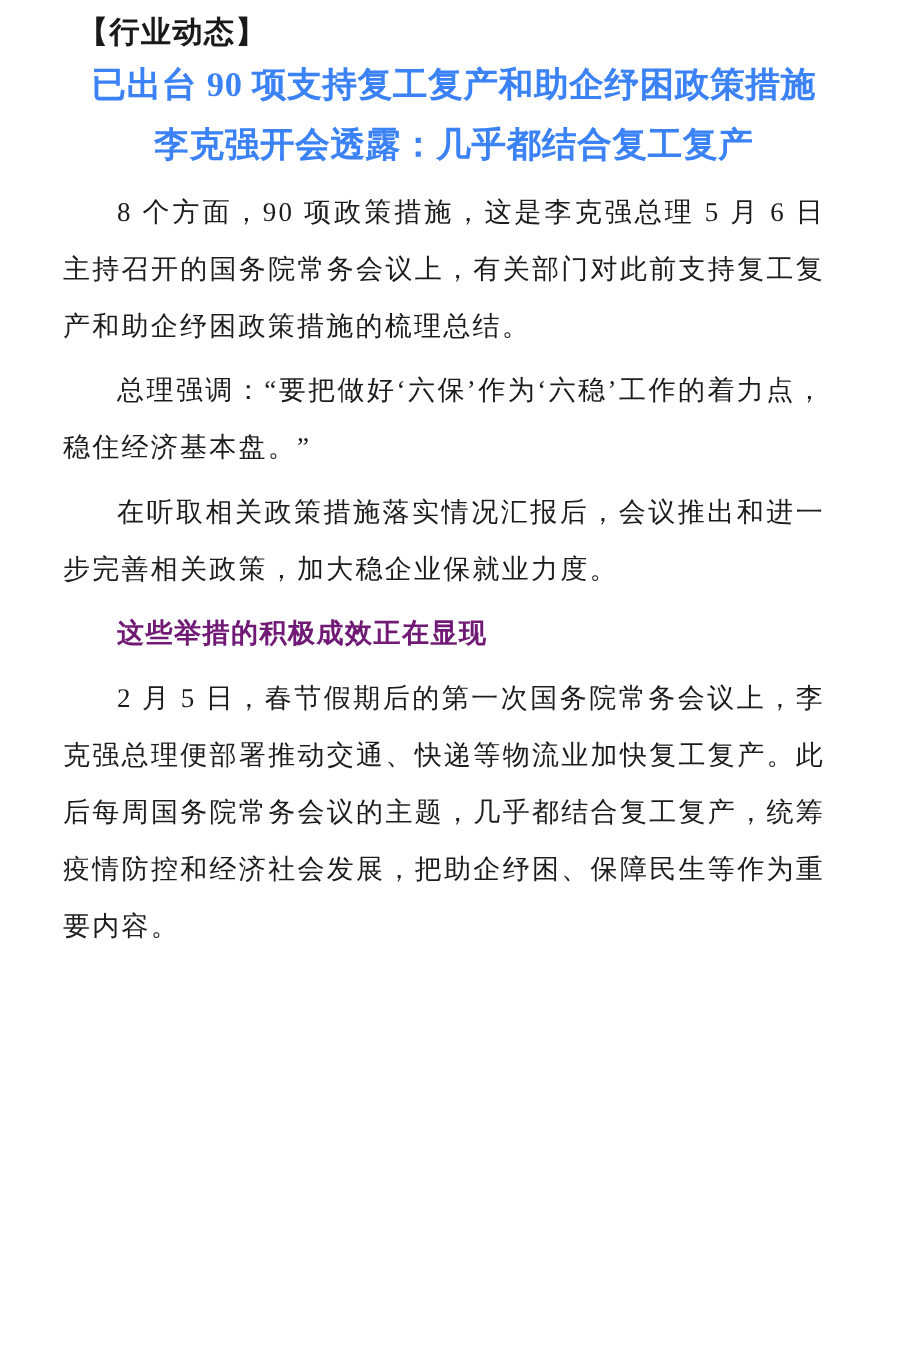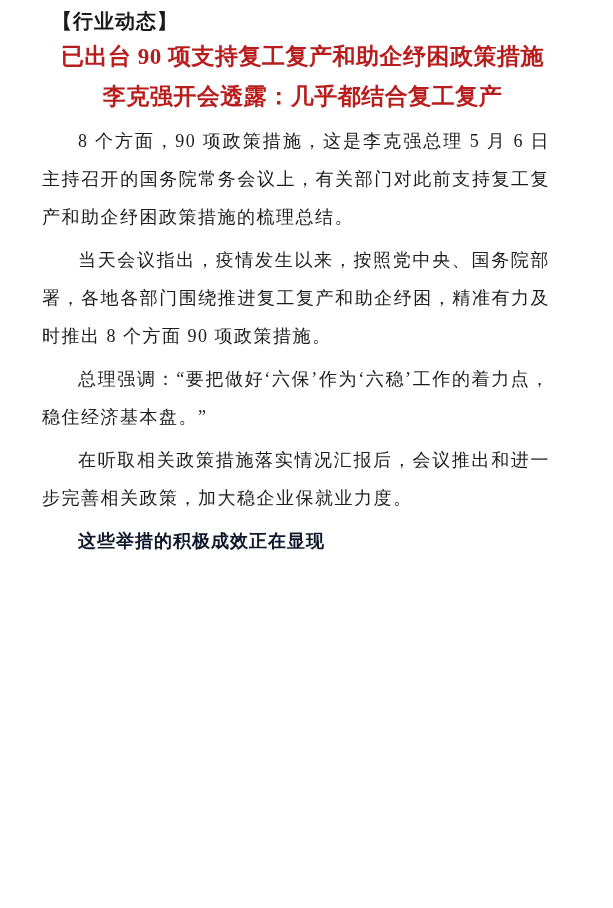--- a/index.html
+++ b/index.html
@@ -32,21 +32,21 @@
     left: 0;
     right: 8px;
     top: 37px;
     margin: 0;
     text-align: center;
     font-family: "Liberation Serif", serif;
     font-size: 23px;
     font-weight: bold;
     line-height: 40px;
     letter-spacing: 0.5px;
-    color: #b91c1c;
+    color: #3b82f6;
   }
   .title-line {
     display: block;
   }
   .article-body {
     position: absolute;
     left: 42px;
     top: 122px;
     width: 508px;
     font-size: 18px;
@@ -57,21 +57,21 @@
     color: #1c1c1c;
   }
   .article-body p {
     margin: 0 0 5px 0;
     text-indent: 2em;
   }
   .article-body p.subheading {
     font-family: "Liberation Sans", sans-serif;
     font-weight: bold;
     letter-spacing: 1px;
-    color: #0f172a;
+    color: #701a75;
   }
   .page-number {
     position: absolute;
     left: 0;
     right: 20px;
     top: 870px;
     text-align: center;
     font-size: 16px;
     letter-spacing: 1px;
     color: #1a1a1a;
@@ -84,21 +84,21 @@
 
   <div class="section-label">【行业动态】</div>
 
   <h1 class="title">
     <span class="title-line">已出台 90 项支持复工复产和助企纾困政策措施</span>
     <span class="title-line">李克强开会透露：几乎都结合复工复产</span>
   </h1>
 
   <div class="article-body">
     <p>8 个方面，90 项政策措施，这是李克强总理 5 月 6 日主持召开的国务院常务会议上，有关部门对此前支持复工复产和助企纾困政策措施的梳理总结。</p>
-    <p>当天会议指出，疫情发生以来，按照党中央、国务院部署，各地各部门围绕推进复工复产和助企纾困，精准有力及时推出 8 个方面 90 项政策措施。</p>
     <p>总理强调：“要把做好‘六保’作为‘六稳’工作的着力点，稳住经济基本盘。”</p>
     <p>在听取相关政策措施落实情况汇报后，会议推出和进一步完善相关政策，加大稳企业保就业力度。</p>
     <p class="subheading">这些举措的积极成效正在显现</p>
+    <p>2 月 5 日，春节假期后的第一次国务院常务会议上，李克强总理便部署推动交通、快递等物流业加快复工复产。此后每周国务院常务会议的主题，几乎都结合复工复产，统筹疫情防控和经济社会发展，把助企纾困、保障民生等作为重要内容。</p>
   </div>
 
   <div class="page-number">- 2 -</div>
 
 </div>
 
 </body></html>

